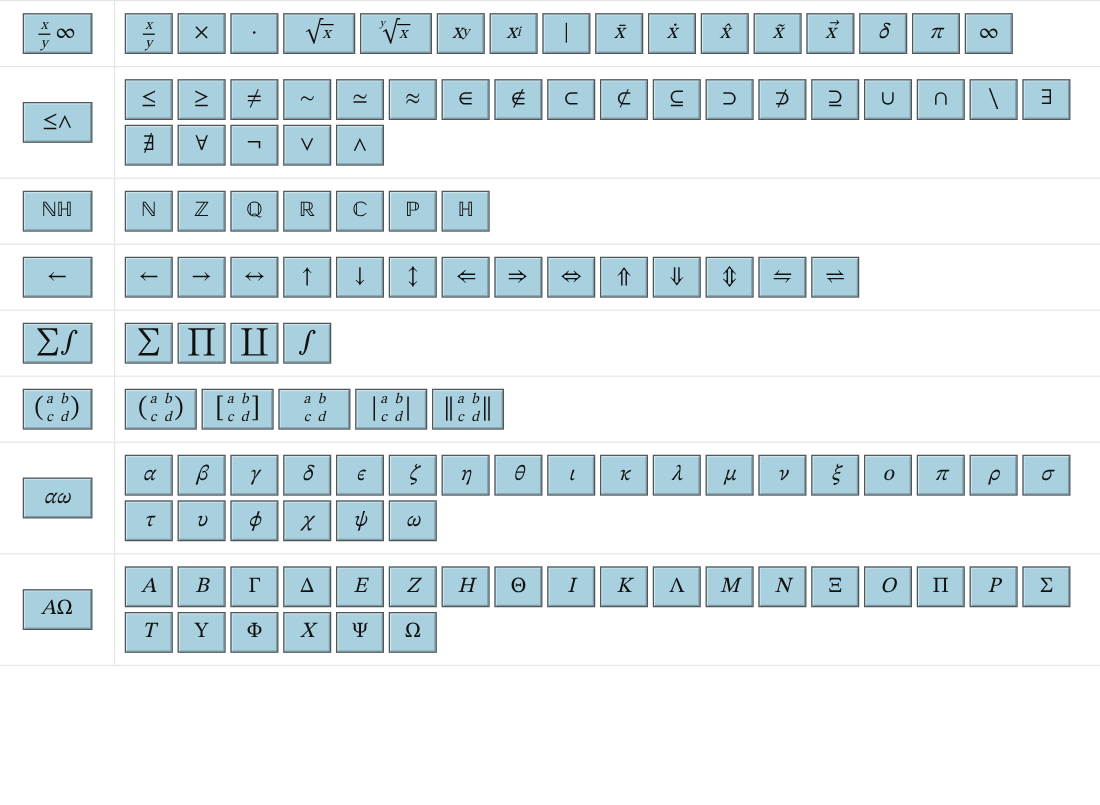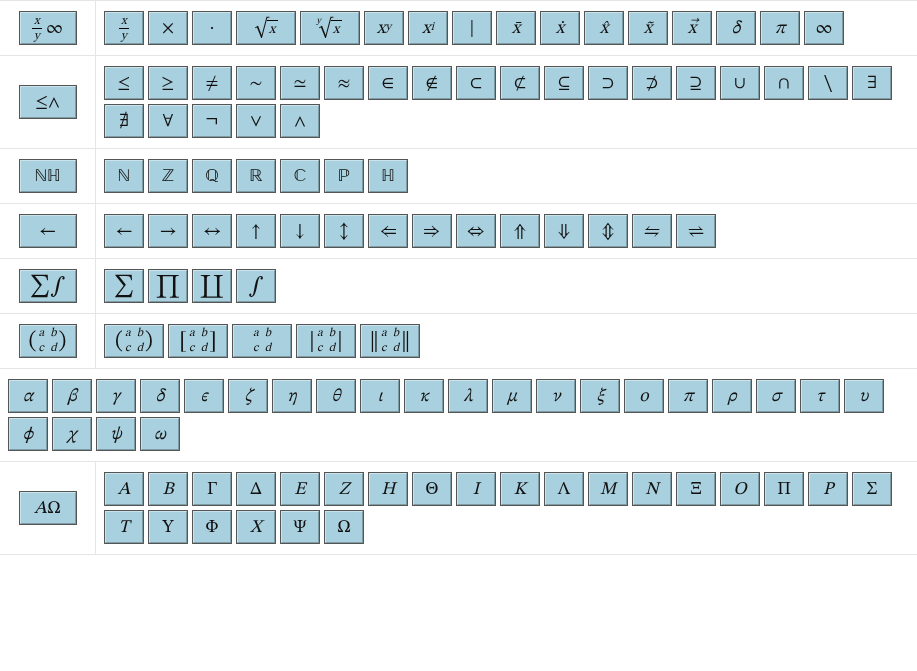--- a/index.html
+++ b/index.html
@@ -337,20 +337,23 @@
               <span>b</span>
               <span>c</span>
               <span>d</span>
             </span>
             <span class="rdelim">‖</span>
           </span>
         </div>
       </div>
     </div>
     <div class="row">
+      <div class="category-cell">
+        <div class="mbtn cat-btn">αω</div>
+      </div>
       <div class="buttons-cell">
         <div class="mbtn sym-btn">α</div>
         <div class="mbtn sym-btn">β</div>
         <div class="mbtn sym-btn">γ</div>
         <div class="mbtn sym-btn">δ</div>
         <div class="mbtn sym-btn">ϵ</div>
         <div class="mbtn sym-btn">ζ</div>
         <div class="mbtn sym-btn">η</div>
         <div class="mbtn sym-btn">θ</div>
         <div class="mbtn sym-btn">ι</div>

